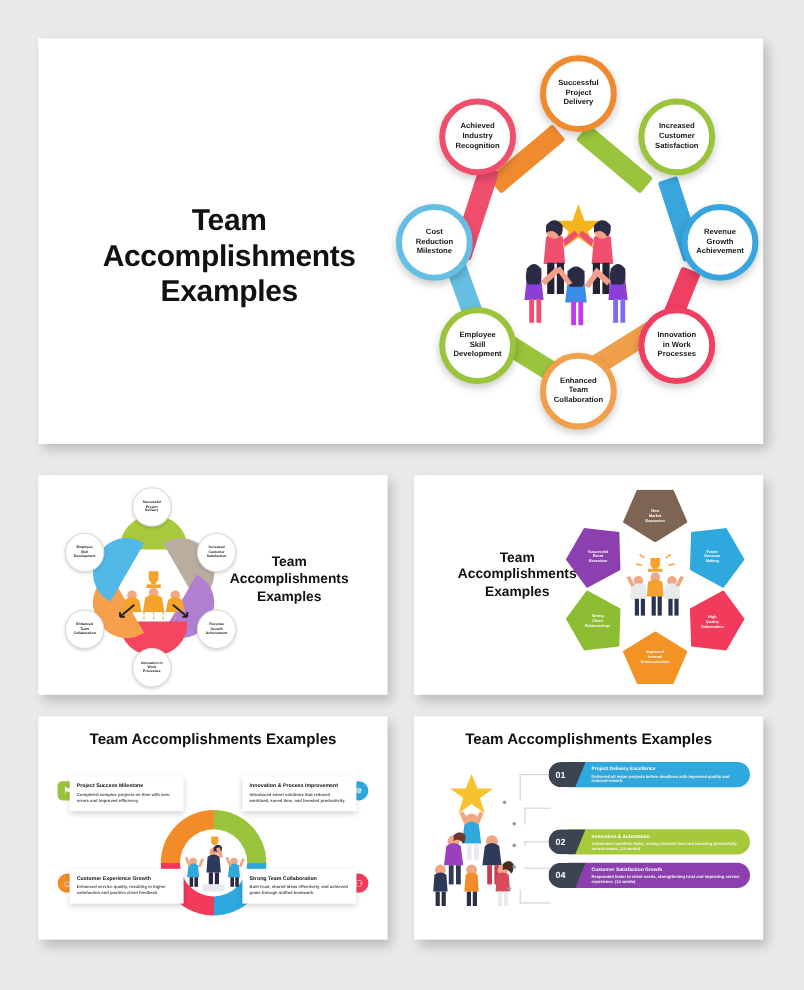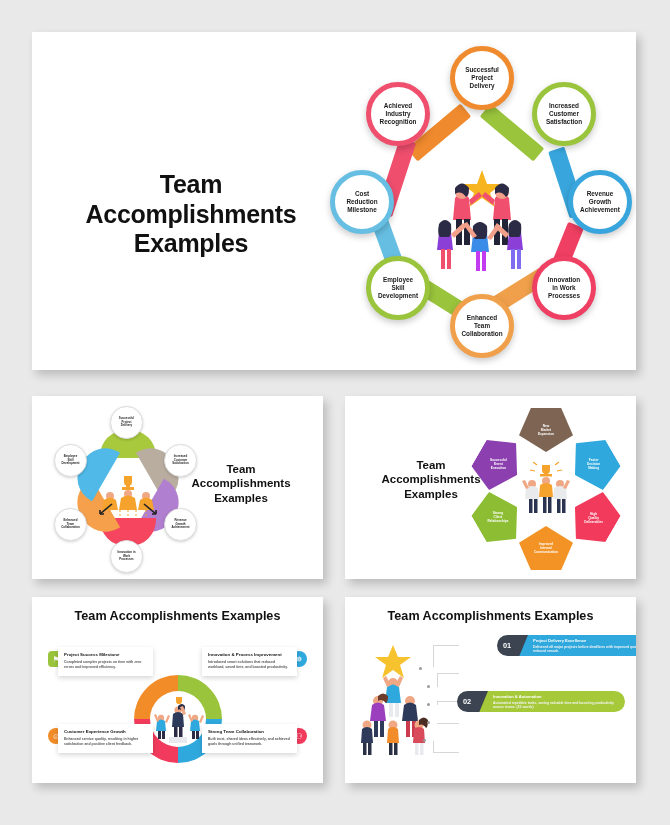--- a/index.html
+++ b/index.html
@@ -527,33 +527,40 @@
     <div class="lconn" style="left:88px; top:48px; width:1px; height:22px;"></div>
     <div class="lconn" style="left:92px; top:76px; width:22px; height:1px;"></div>
     <div class="lconn" style="left:92px; top:76px; width:1px; height:14px;"></div>
     <div class="lconn" style="left:92px; top:104px; width:22px; height:1px;"></div>
     <div class="lconn" style="left:92px; top:104px; width:1px; height:4px;"></div>
     <div class="lconn" style="left:92px; top:126px; width:22px; height:1px;"></div>
     <div class="lconn" style="left:92px; top:126px; width:1px; height:0px;"></div>
     <div class="lconn" style="left:88px; top:155px; width:26px; height:1px;"></div>
     <div class="lconn" style="left:88px; top:144px; width:1px; height:12px;"></div>
 
-    <div class="lrow" style="top:38px;margin-left:40px;">
+    <div class="lrow" style="top:38px;">
       <div class="lbar" style="background:#2fa8dd;">
         <h5>Project Delivery Excellence</h5>
         <p>Delivered all major projects before deadlines with improved quality and reduced rework.</p>
       </div>
       <div class="lnum">01</div>
     </div>
 
 
     <div class="lrow" style="top:94px;">
       <div class="lbar" style="background:#a6c93a;">
         <h5>Innovation &amp; Automation</h5>
         <p>Automated repetitive tasks, saving valuable time and boosting productivity across teams. (15 words)</p>
       </div>
       <div class="lnum">02</div>
     </div>
 
+    <div class="lrow" style="top:122px;">
+      <div class="lbar" style="background:#8c3fae;">
+        <h5>Customer Satisfaction Growth</h5>
+        <p>Responded faster to client needs, strengthening trust and improving service experience. (15 words)</p>
+      </div>
+      <div class="lnum">04</div>
+    </div>
 
   </div>
 
 </div>
 
 </body></html>

